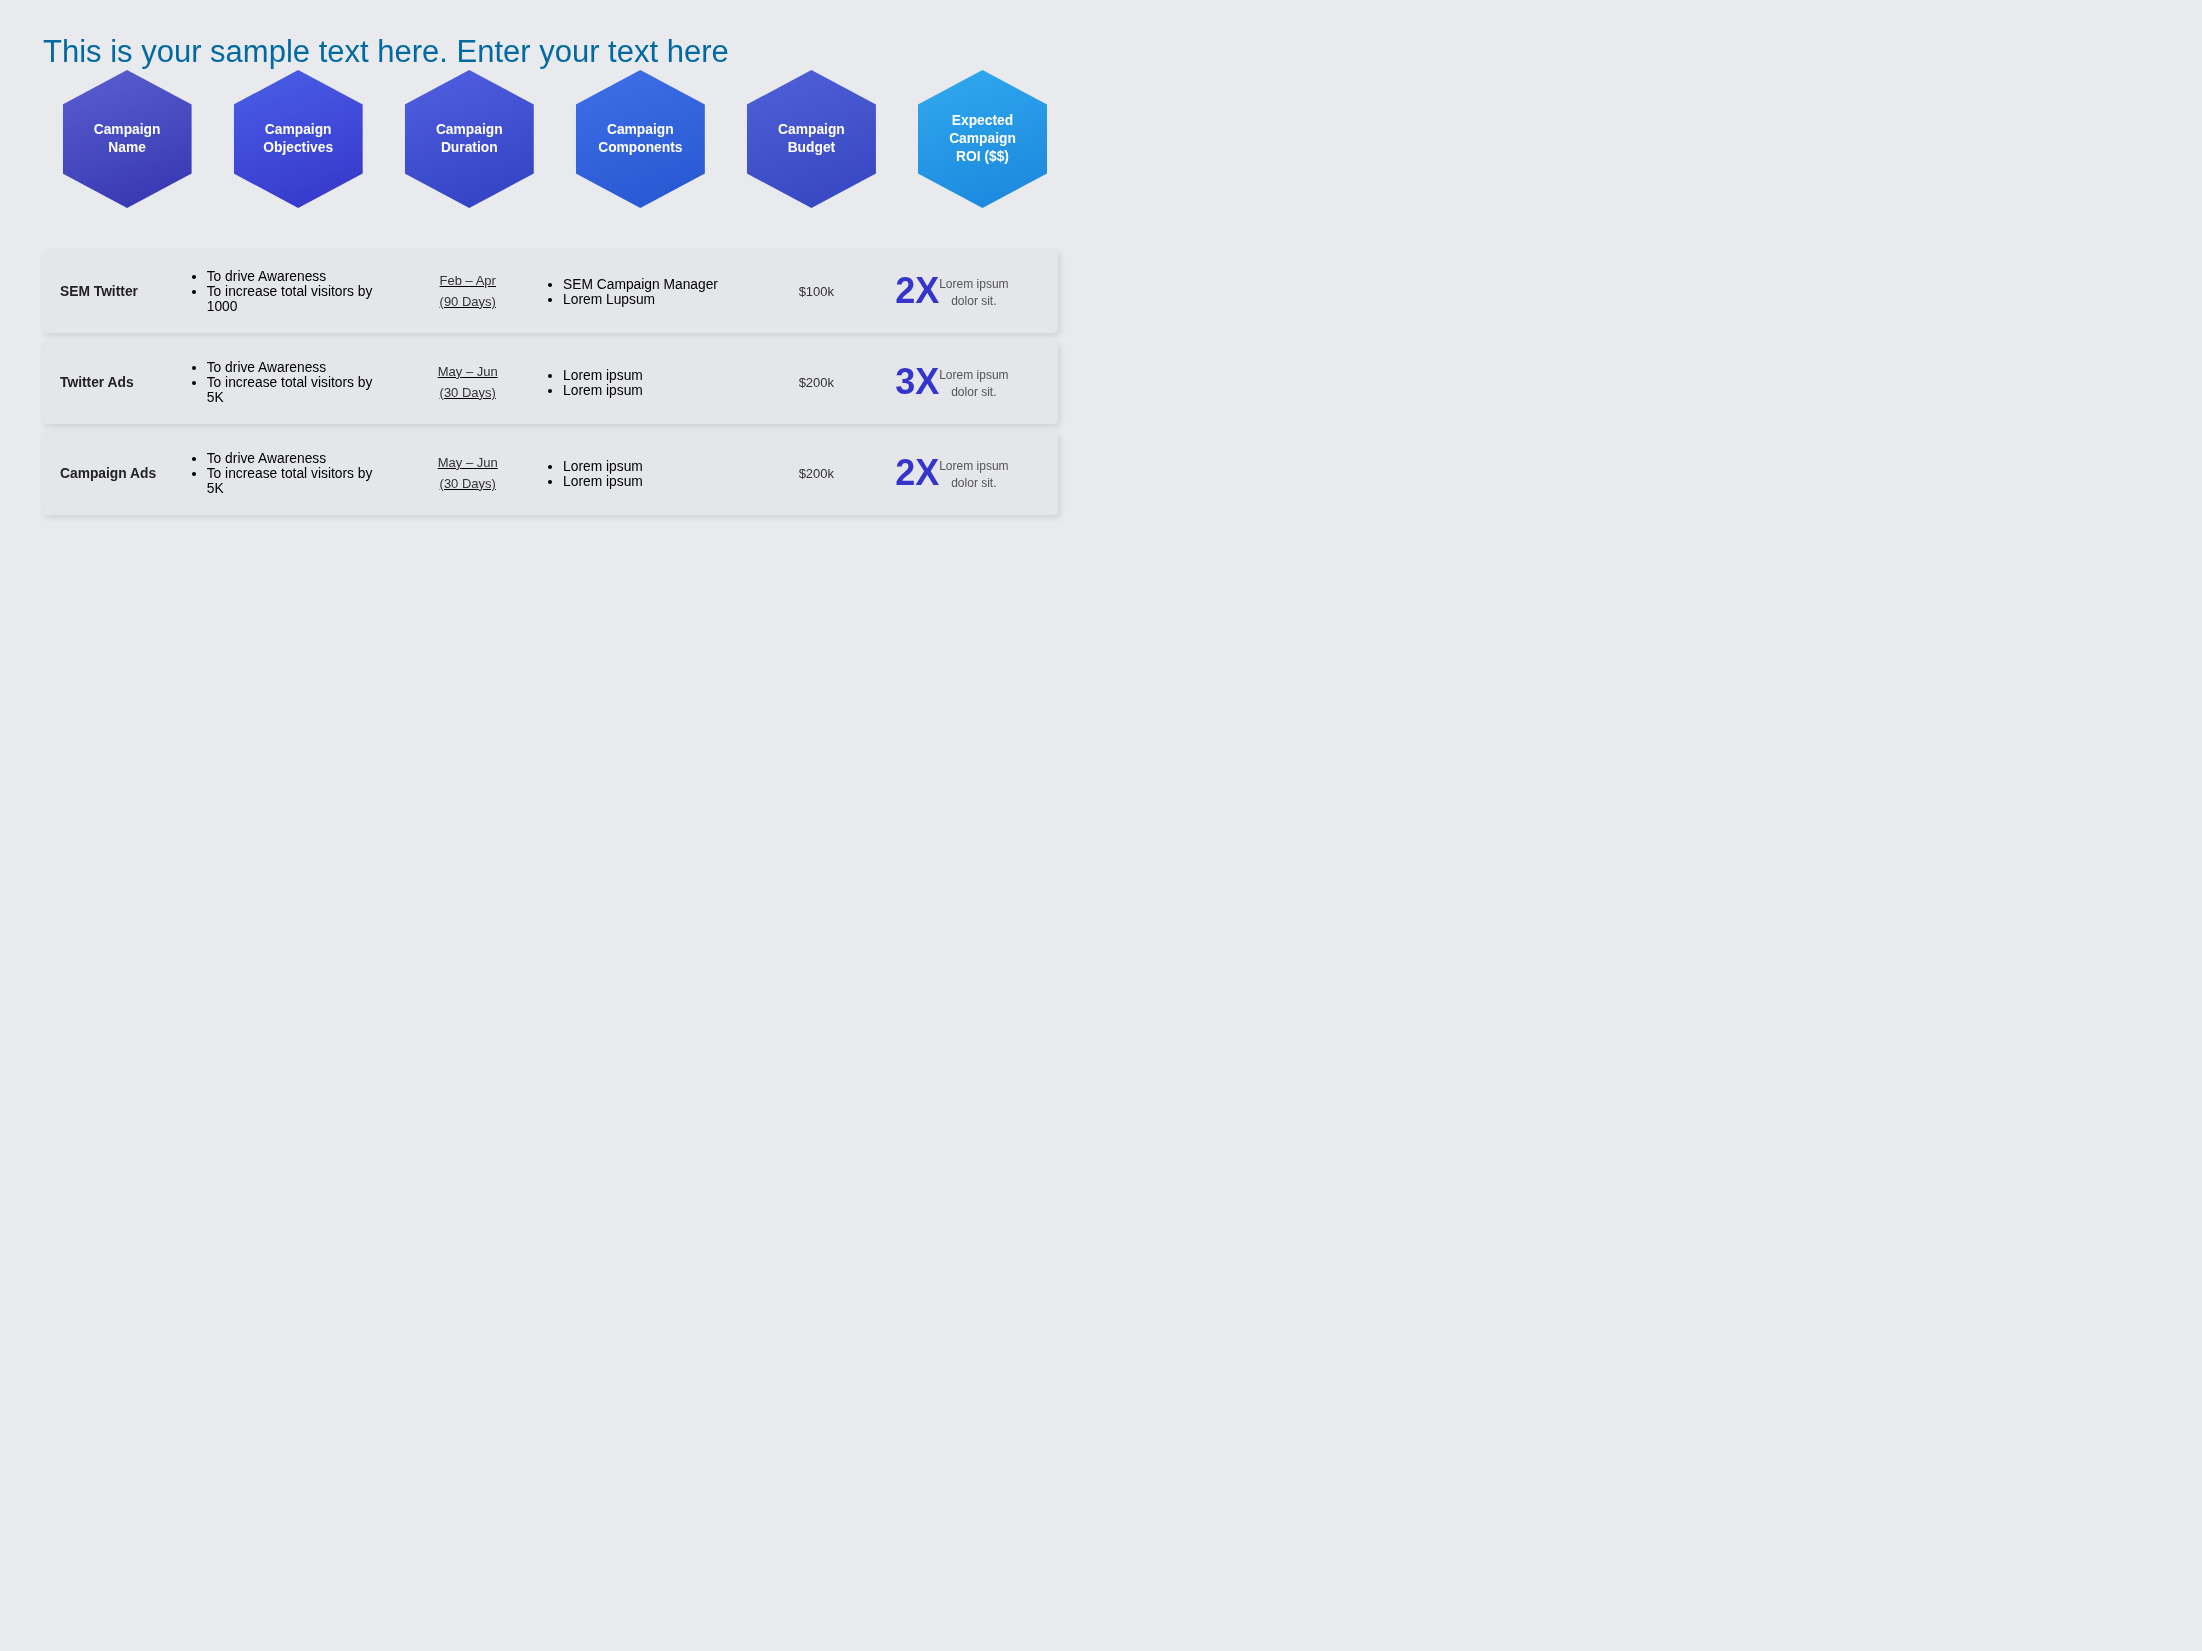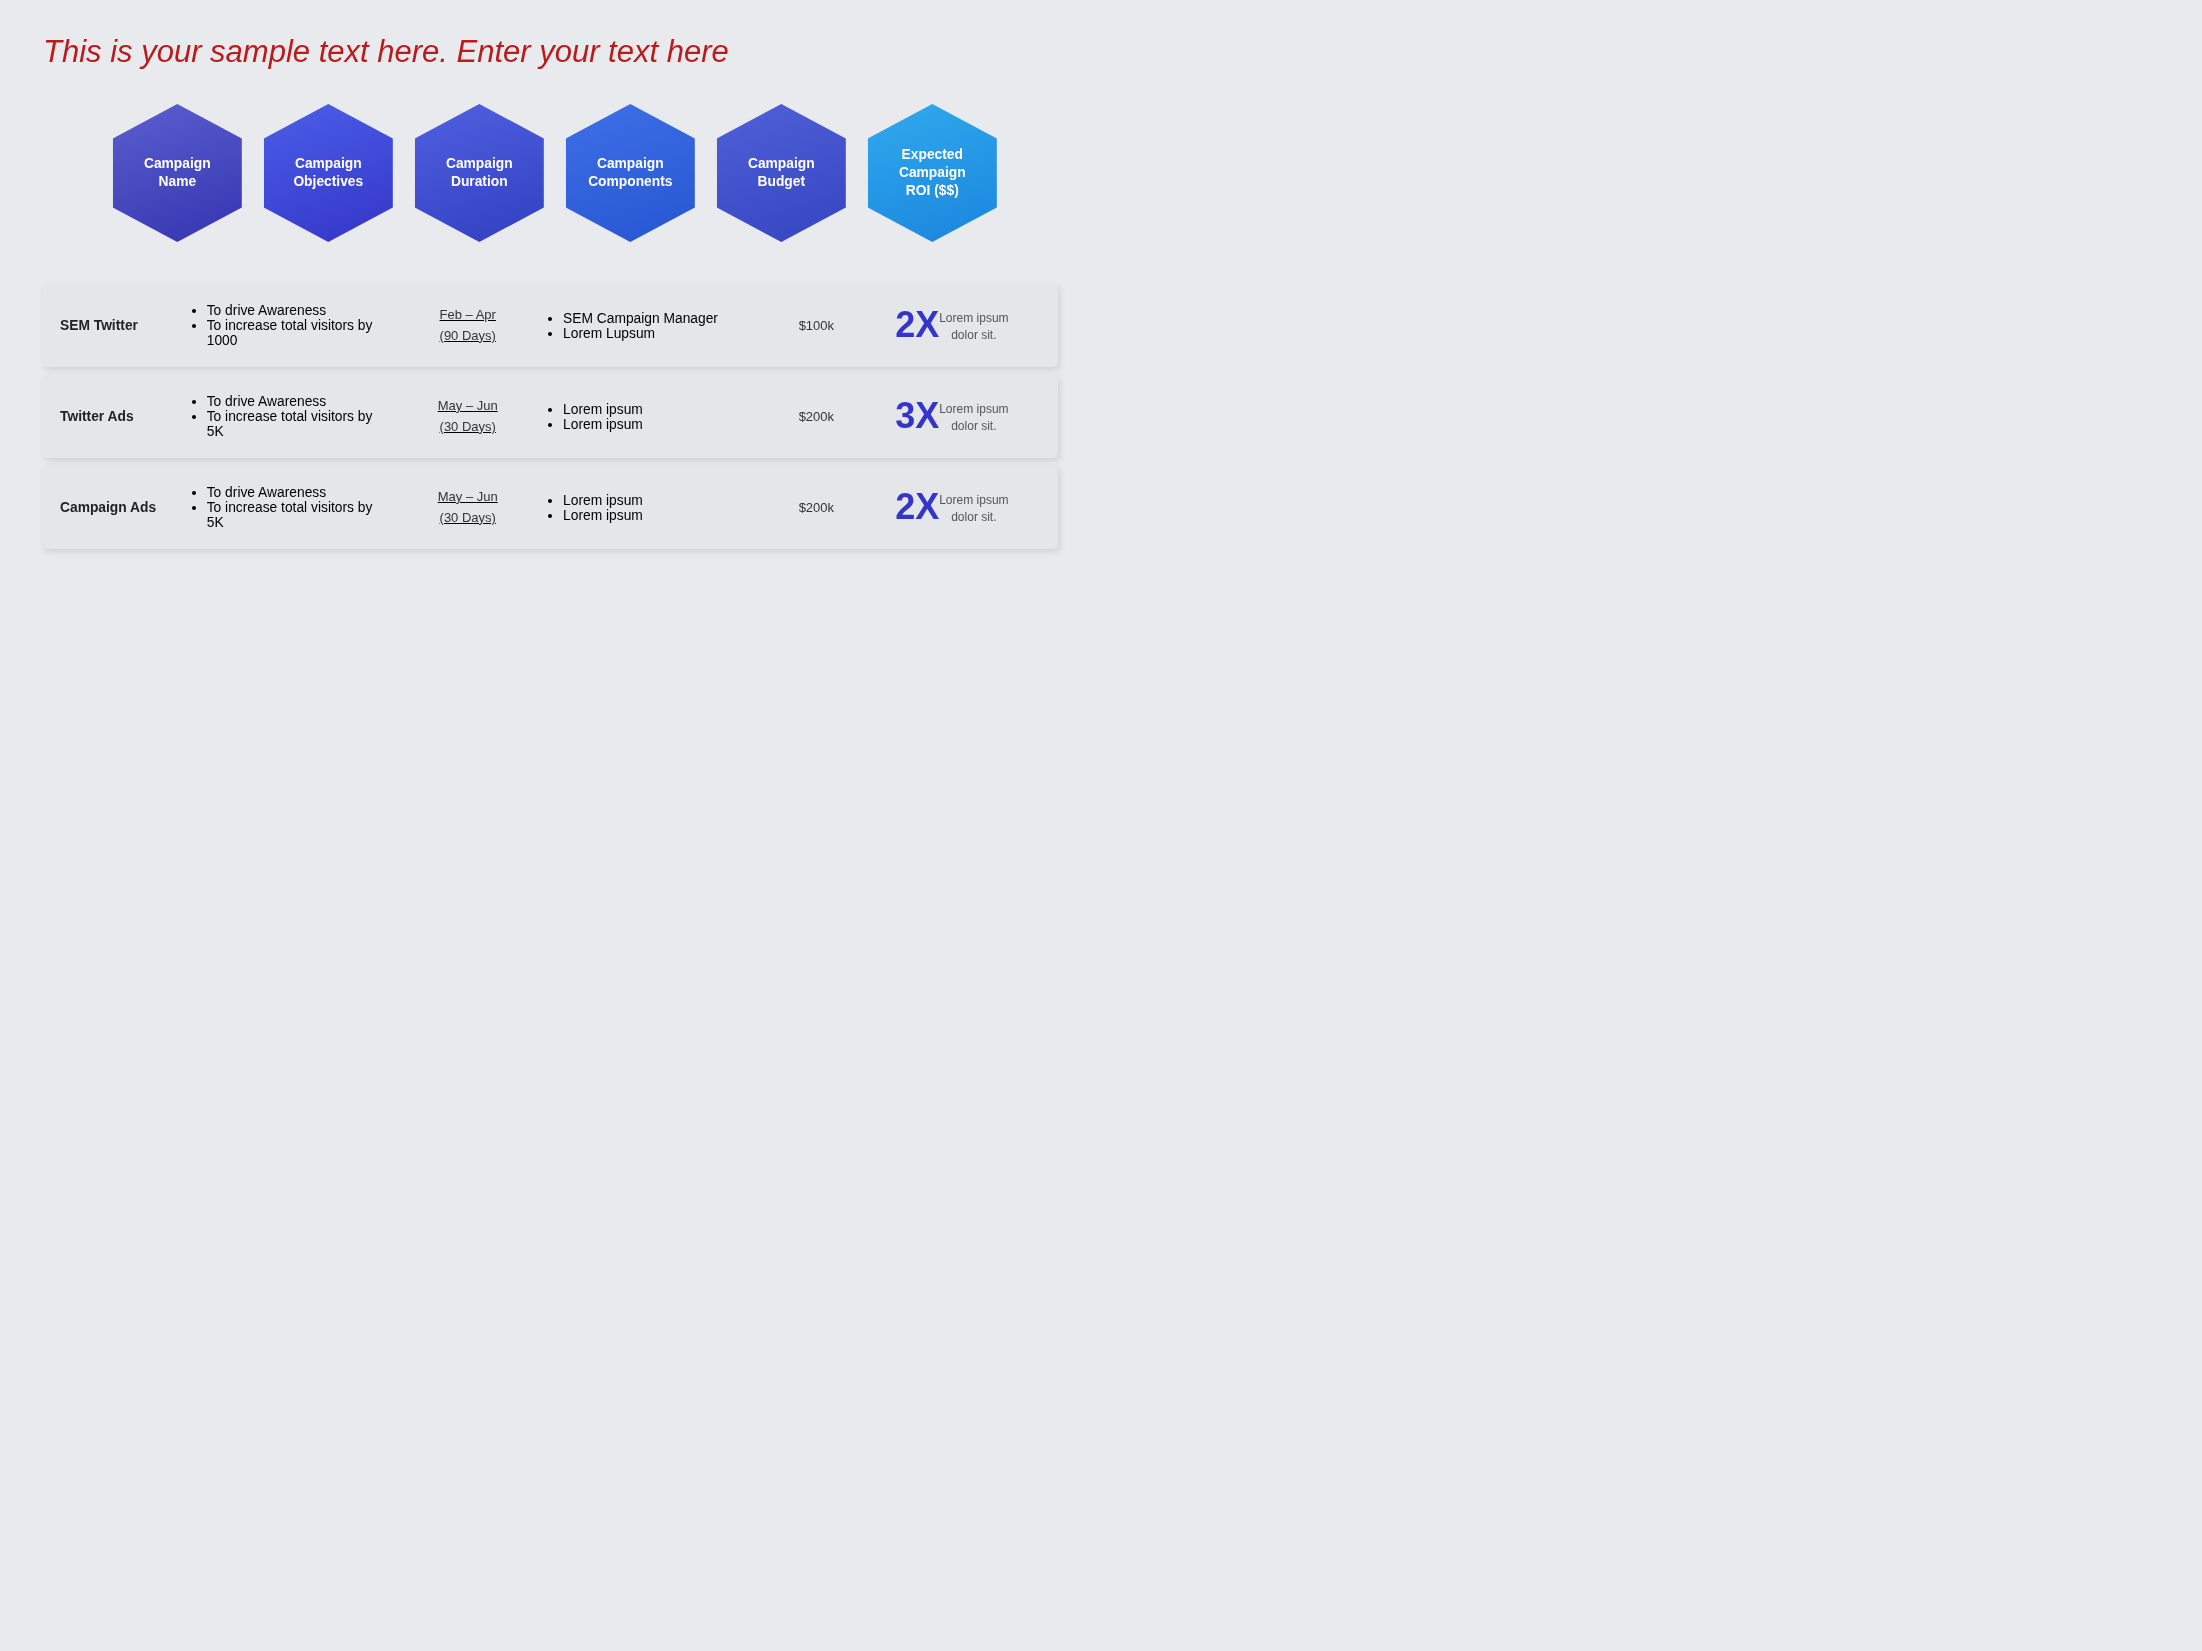--- a/index.html
+++ b/index.html
@@ -8,29 +8,27 @@
       background-color: #e8eaed;
       font-family: 'Segoe UI', Arial, sans-serif;
       width: 1101px;
       min-height: 826px;
       padding: 34px 43px;
     }
 
     .page-title {
       font-size: 31px;
       font-weight: 400;
-      color: #b91c1c;
-      margin-bottom: 34px;
-      font-style: italic;
+      color: #0369a1;
     }
 
     
     .hex-row {
       display: flex;
-      justify-content: center;
+      justify-content: space-between;
       margin-bottom: 34px;
       padding-left: 8.6px;
     }
 
     .hex-container {
       display: flex;
       flex-direction: column;
       align-items: center;
       width: 151px;
       flex-shrink: 0;

